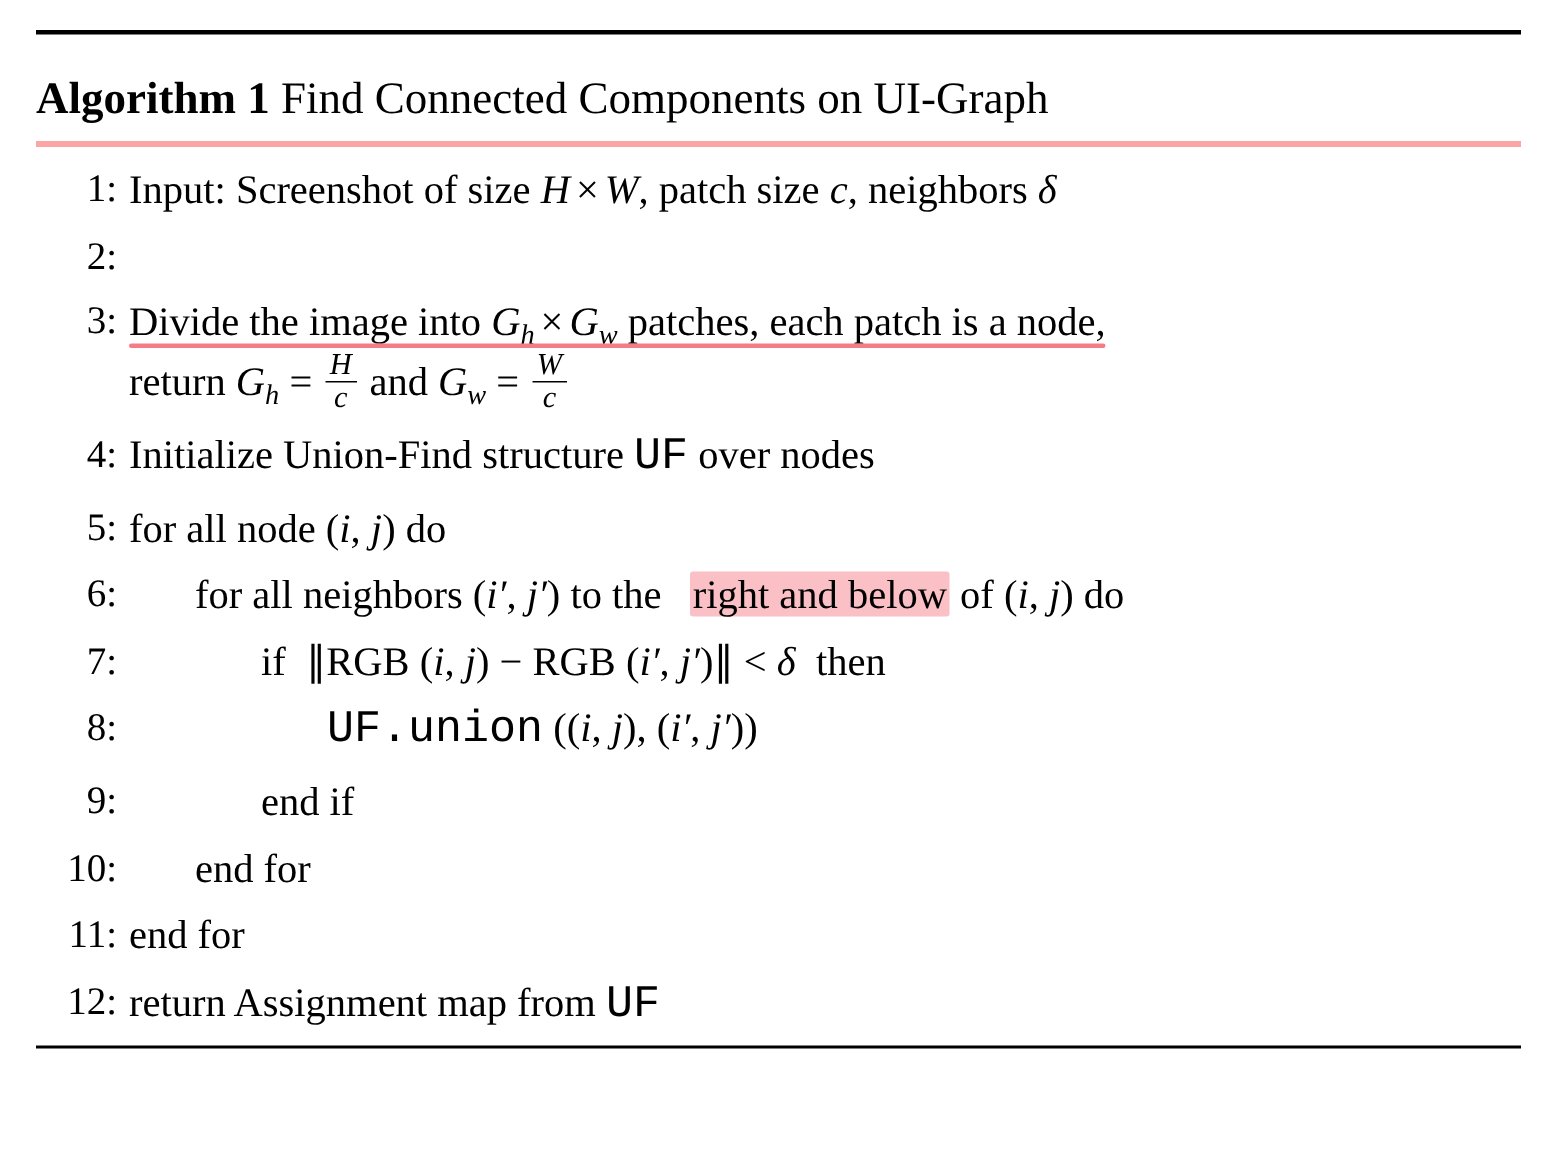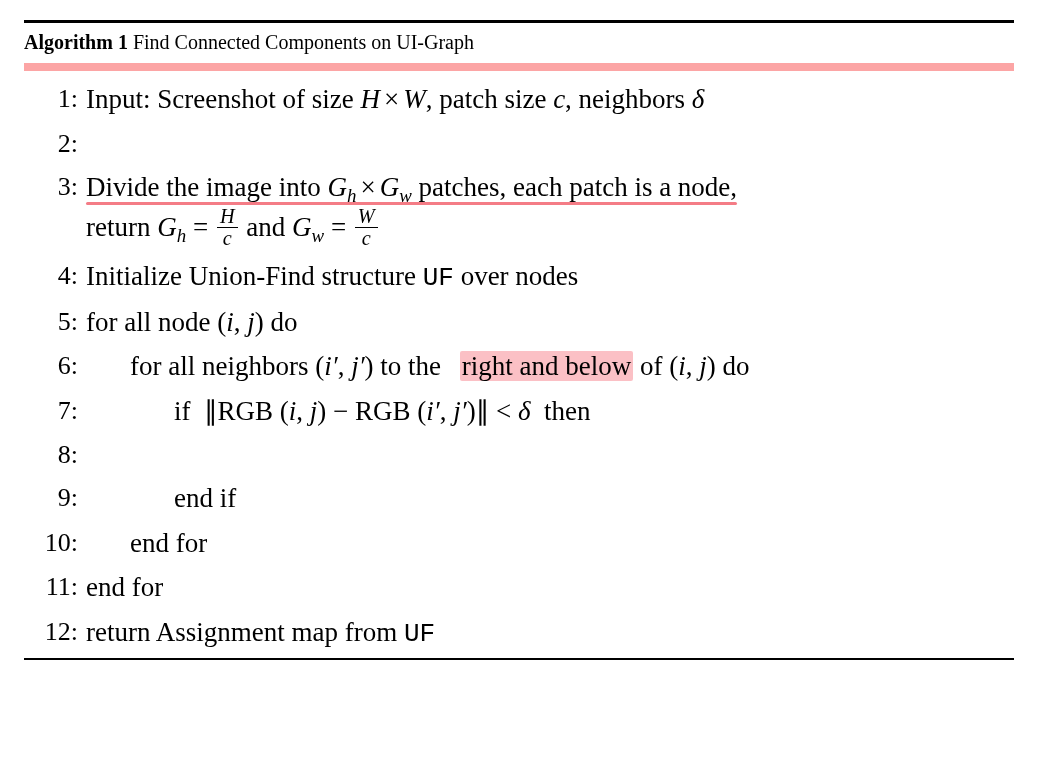--- a/index.html
+++ b/index.html
@@ -11,23 +11,24 @@
     color: #000;
     background: #fff;
     width: 1038px;
     box-sizing: border-box;
   }
   .algo-box {
     border-top: 3px solid #000;
     border-bottom: 2px solid #000;
   }
   .algo-title-row {
-    border-bottom: 8px solid #fca5a5;
+    border-bottom: 4px solid #fca5a5;
     padding: 4px 0 6px 0;
-    font-size: 20px;
+    font-size: 30px;
+    margin-top: 16px;
   }
   .algo-title-row .alg-label {
     font-weight: bold;
   }
   .algo-body {
     padding: 6px 0 2px 0;
   }
   .line {
     display: flex;
     align-items: flex-start;
@@ -38,21 +39,21 @@
     text-align: right;
     padding-right: 8px;
     flex-shrink: 0;
     font-size: 26px;
   }
   .ct {
     flex: 1;
     position: relative;
   }
   .bold { font-weight: normal; }
-  .tt { font-family: "Courier New", Courier, monospace; font-size: 26px; }
+  .tt { font-family: "Courier New", Courier, monospace; font-size: 30px; }
   .ind1 { padding-left: 44px; }
   .ind2 { padding-left: 88px; }
   .ind3 { padding-left: 132px; }
   .hl {
     background: rgba(247,140,150,0.55);
     border-radius: 2px;
     padding: 0 2px;
     margin-left: 12px;
   }
   .underline-red {
@@ -155,20 +156,23 @@
       <div class="ln">7:</div>
       <div class="ct ind2">
         <span class="bold">if</span>
         <span class="norm">&nbsp;∥</span><span class="rm">RGB</span><span class="rm"> (</span><span class="math">i</span><span class="rm">, </span><span class="math">j</span><span class="rm">) − </span><span class="rm">RGB</span><span class="rm"> (</span><span class="math">i′</span><span class="rm">, </span><span class="math">j′</span><span class="rm">)∥ </span><span class="rm">&lt;</span><span> </span><span class="math">δ</span>
         &nbsp;<span class="bold">then</span>
       </div>
     </div>
 
     <div class="line">
       <div class="ln">8:</div>
+      <div class="ct ind3">
+        <span class="tt">UF</span><span class="tt">.union</span><span class="rm"> ((</span><span class="math">i</span><span class="rm">, </span><span class="math">j</span><span class="rm">), (</span><span class="math">i′</span><span class="rm">, </span><span class="math">j′</span><span class="rm">))</span>
+      </div>
     </div>
 
     <div class="line">
       <div class="ln">9:</div>
       <div class="ct ind2">
         <span class="bold">end if</span>
       </div>
     </div>
 
     <div class="line">

